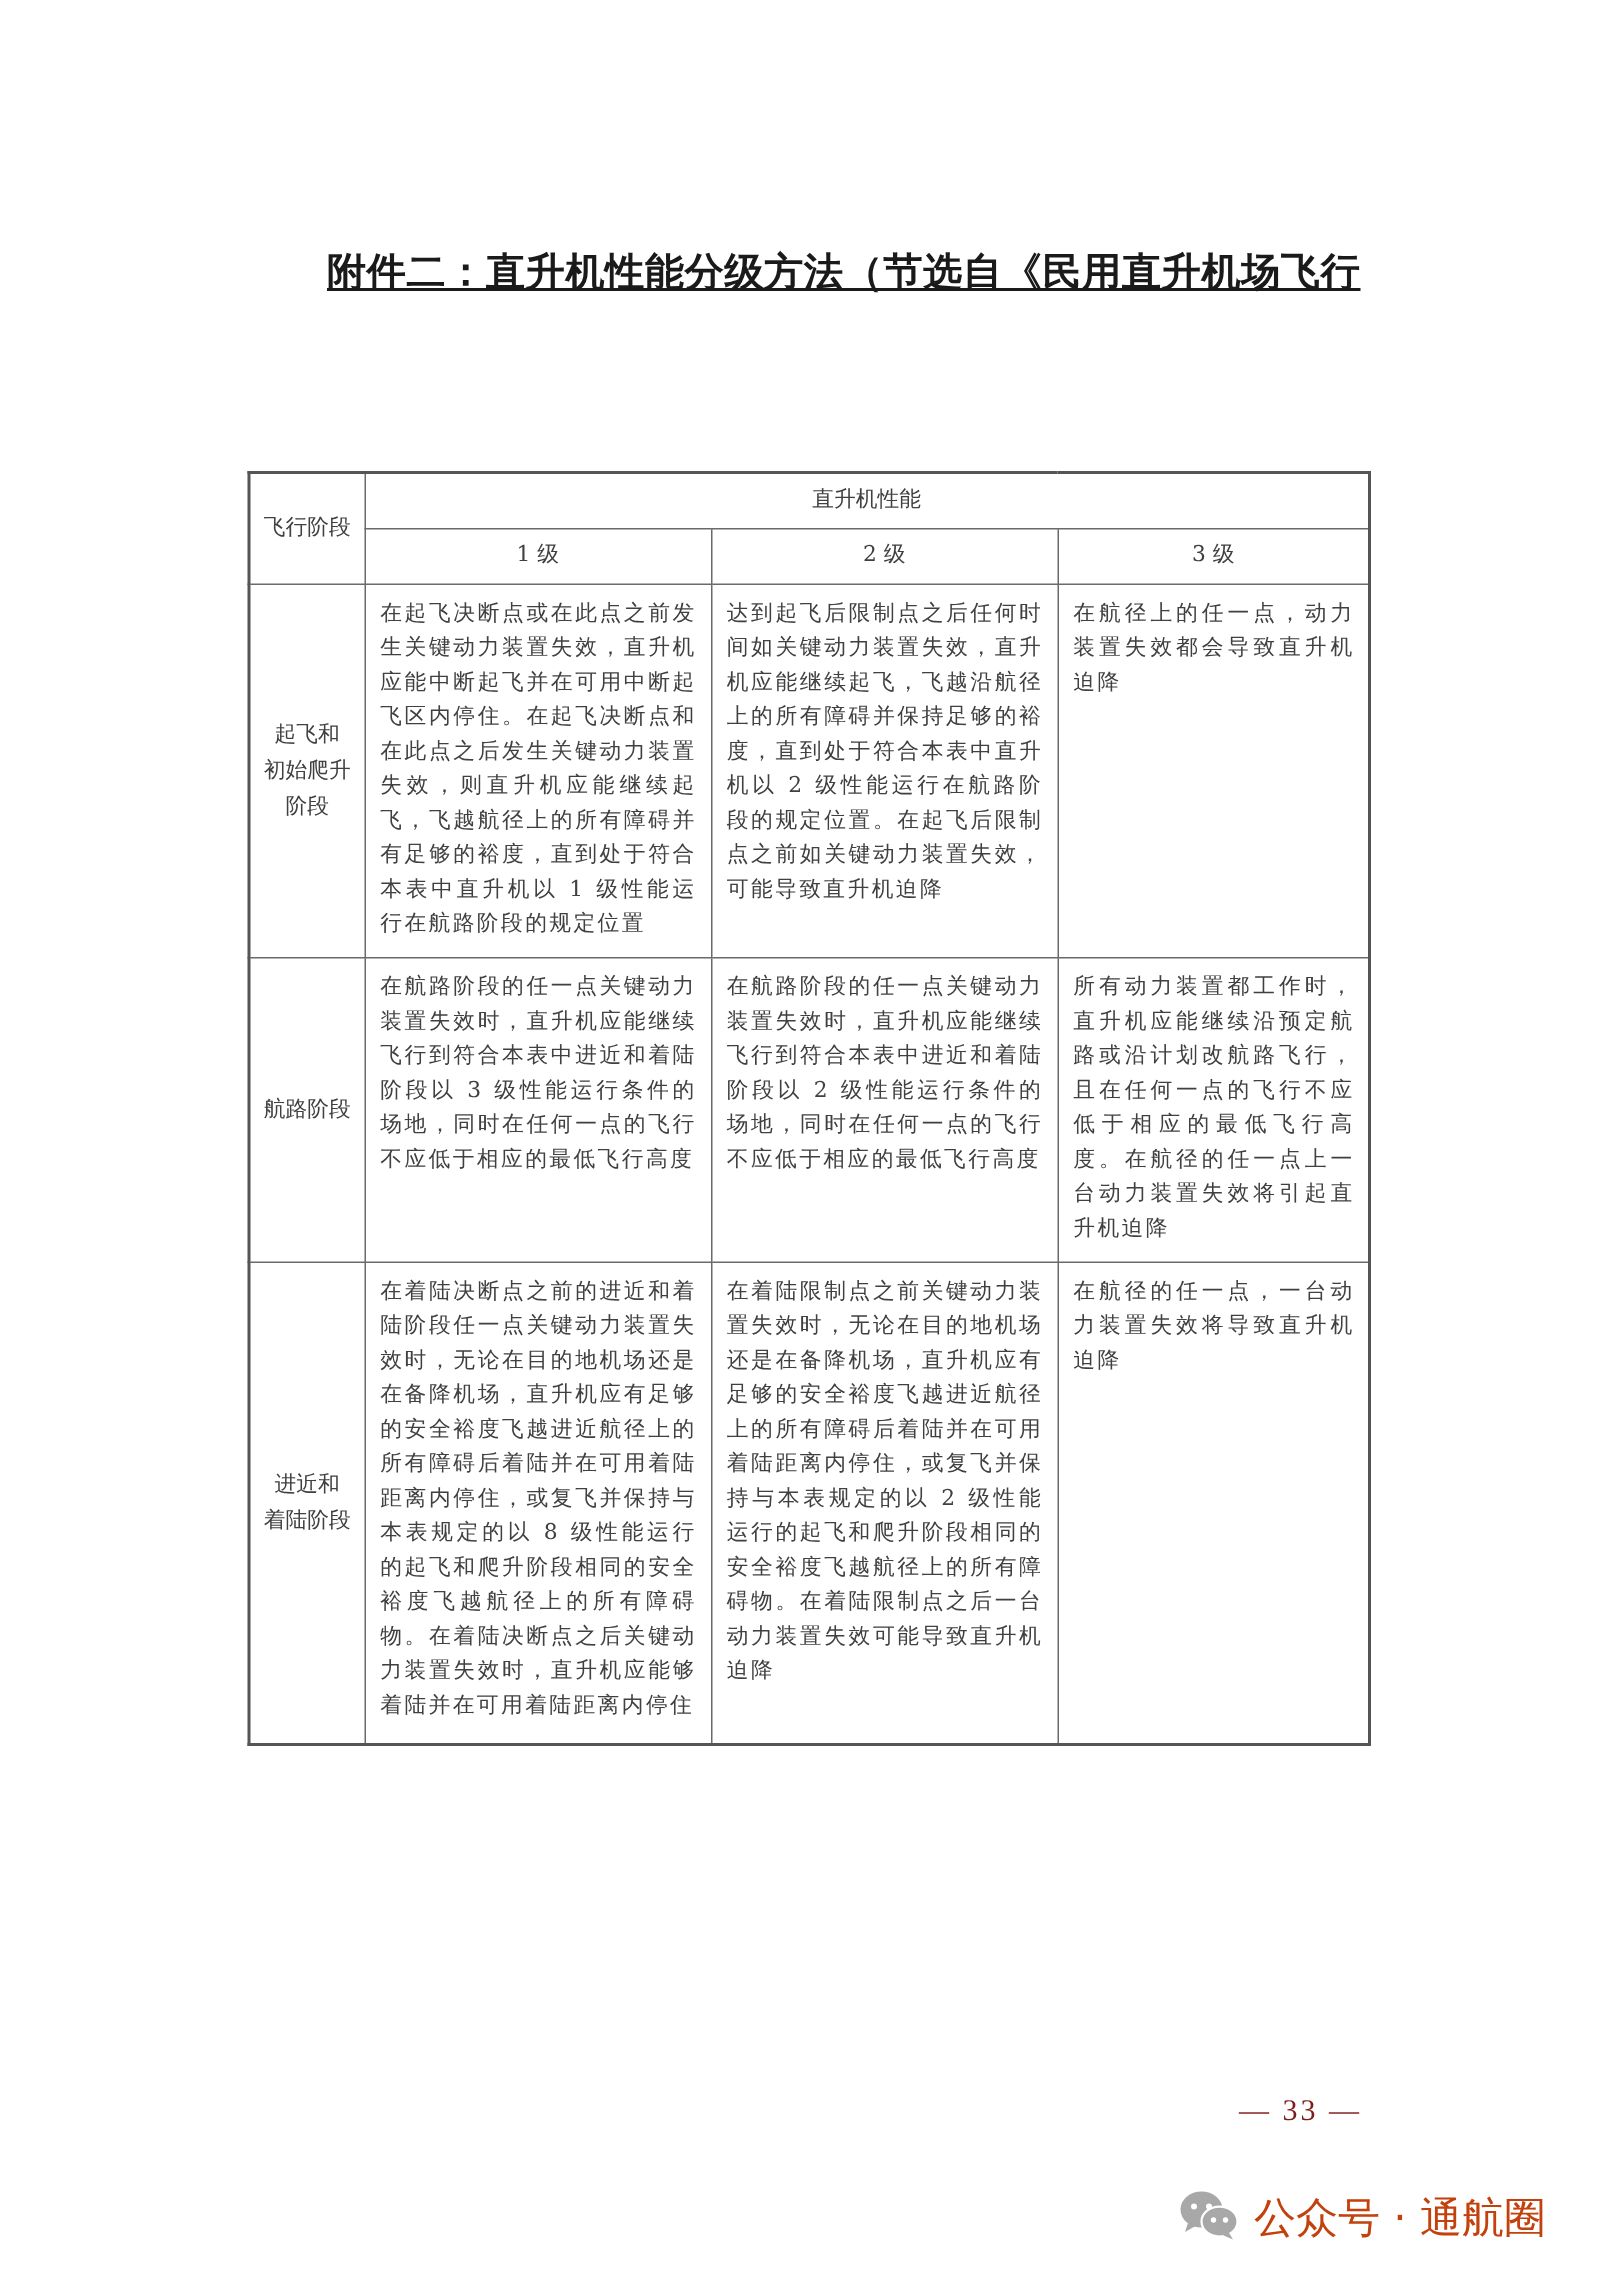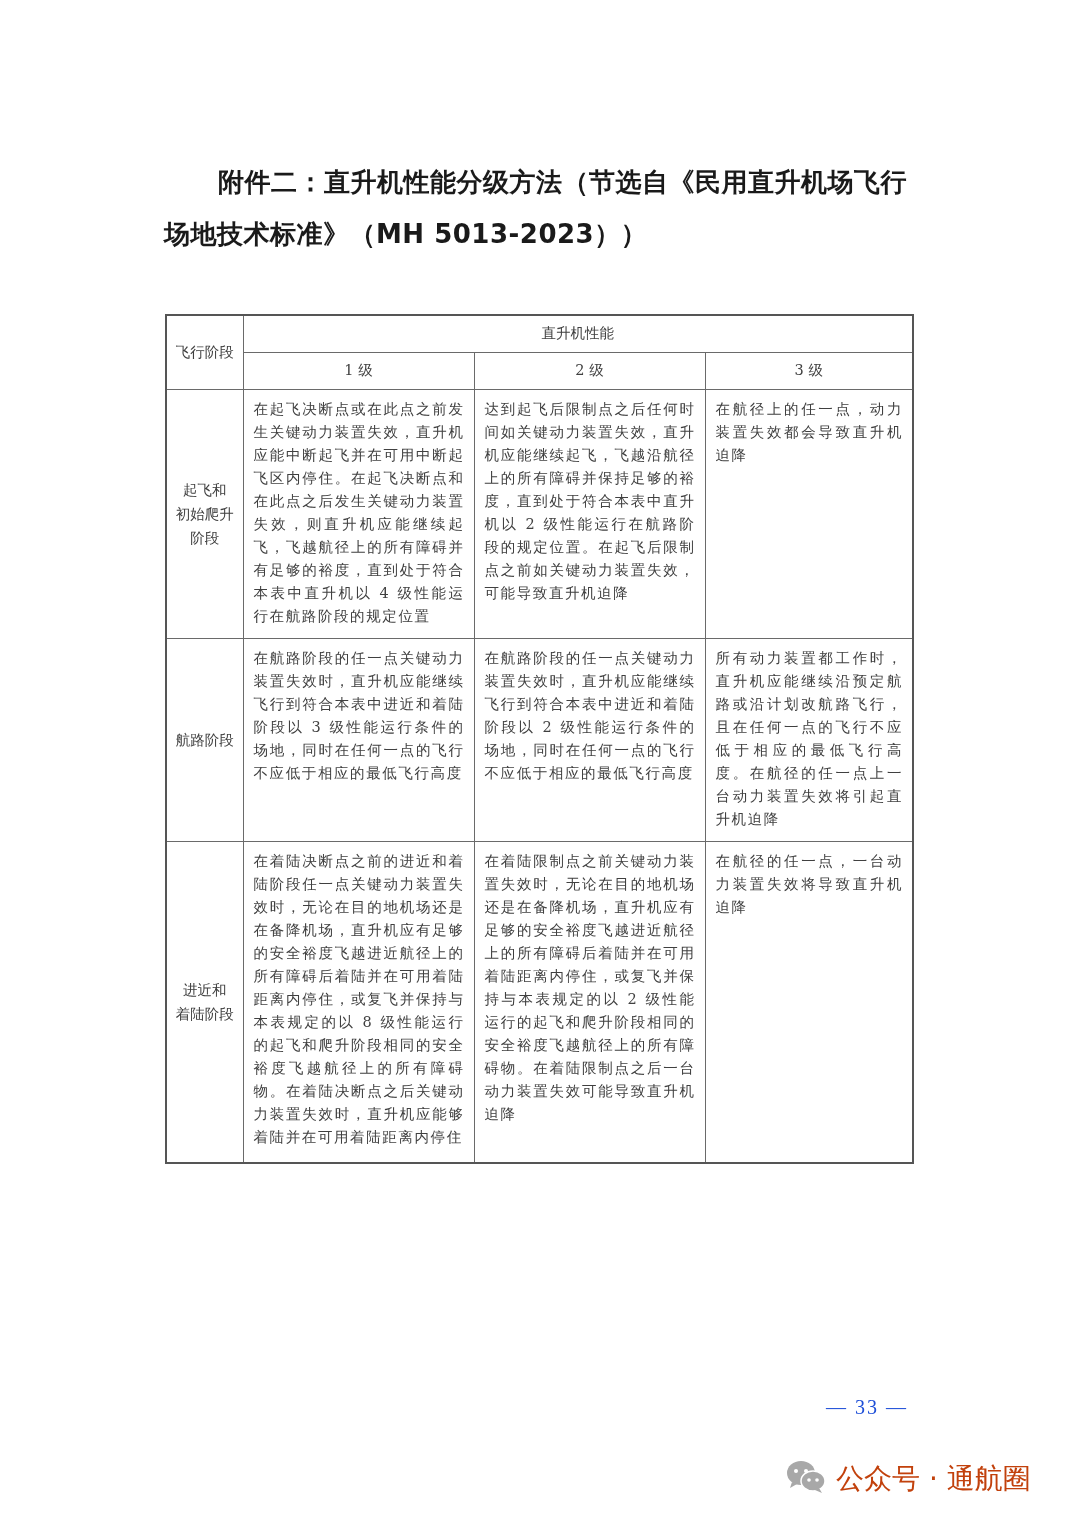--- a/index.html
+++ b/index.html
@@ -15,21 +15,21 @@
       position: absolute;
       left: 164px; top: 156px;
       width: 760px;
       font-family: "DejaVu Sans", "Liberation Sans", sans-serif;
       font-weight: bold;
       font-size: 26px;
       line-height: 52px;
       color: #1a1a1a;
       letter-spacing: 0.5px;
     }
-    .title .line1 { display: block; padding-left: 54px; }
+    .title .line1 { display: block; padding-left: 54px; text-decoration: underline; }
     .title .line2 { display: block; }
     table.perf {
       position: absolute;
       left: 165px; top: 314px;
       width: 747px;
       border-collapse: collapse;
       table-layout: fixed;
       border: 2px solid #555;
     }
     table.perf td, table.perf th {
@@ -60,39 +60,38 @@
       text-align: justify;
     }
     .r1 { height: 244px; }
     .r2 { height: 184px; }
     .r3 { height: 322px; }
     .page-number {
       position: absolute;
       left: 826px; top: 1396px;
       font-family: "Liberation Serif", serif;
       font-size: 20px;
-      color: #1d4ed8;
+      color: #7f1d1d;
       letter-spacing: 2px;
     }
     .watermark {
       position: absolute;
       left: 786px; top: 1460px;
       display: flex; align-items: flex-start;
       font-family: "DejaVu Sans", "Liberation Sans", sans-serif;
       font-size: 28px;
       color: #c2410c;
     }
     .watermark svg { margin-right: 10px; }
   </style>
 </head>
 <body>
 
 <div class="title">
   <span class="line1">附件二：直升机性能分级方法（节选自《民用直升机场飞行</span>
-  <span class="line2">场地技术标准》（MH 5013-2023））</span>
 </div>
 
 <table class="perf">
   <colgroup>
     <col class="col-stage">
     <col class="col-lvl1">
     <col class="col-lvl2">
     <col class="col-lvl3">
   </colgroup>
   <tbody>
@@ -106,21 +105,21 @@
     <th>3 级</th>
   </tr>
 
   <tr class="r1">
     <td class="stage-cell">
       <div>起飞和</div>
       <div>初始爬升</div>
       <div>阶段</div>
     </td>
     <td>
-          <div class="cell-text">在起飞决断点或在此点之前发生关键动力装置失效，直升机应能中断起飞并在可用中断起飞区内停住。在起飞决断点和在此点之后发生关键动力装置失效，则直升机应能继续起飞，飞越航径上的所有障碍并有足够的裕度，直到处于符合本表中直升机以 4 级性能运行在航路阶段的规定位置</div>
+          <div class="cell-text">在起飞决断点或在此点之前发生关键动力装置失效，直升机应能中断起飞并在可用中断起飞区内停住。在起飞决断点和在此点之后发生关键动力装置失效，则直升机应能继续起飞，飞越航径上的所有障碍并有足够的裕度，直到处于符合本表中直升机以 1 级性能运行在航路阶段的规定位置</div>
         </td>
     <td>
           <div class="cell-text">达到起飞后限制点之后任何时间如关键动力装置失效，直升机应能继续起飞，飞越沿航径上的所有障碍并保持足够的裕度，直到处于符合本表中直升机以 2 级性能运行在航路阶段的规定位置。在起飞后限制点之前如关键动力装置失效，可能导致直升机迫降</div>
         </td>
     <td>
           <div class="cell-text">在航径上的任一点，动力装置失效都会导致直升机迫降</div>
         </td>
   </tr>
 
   <tr class="r2">

